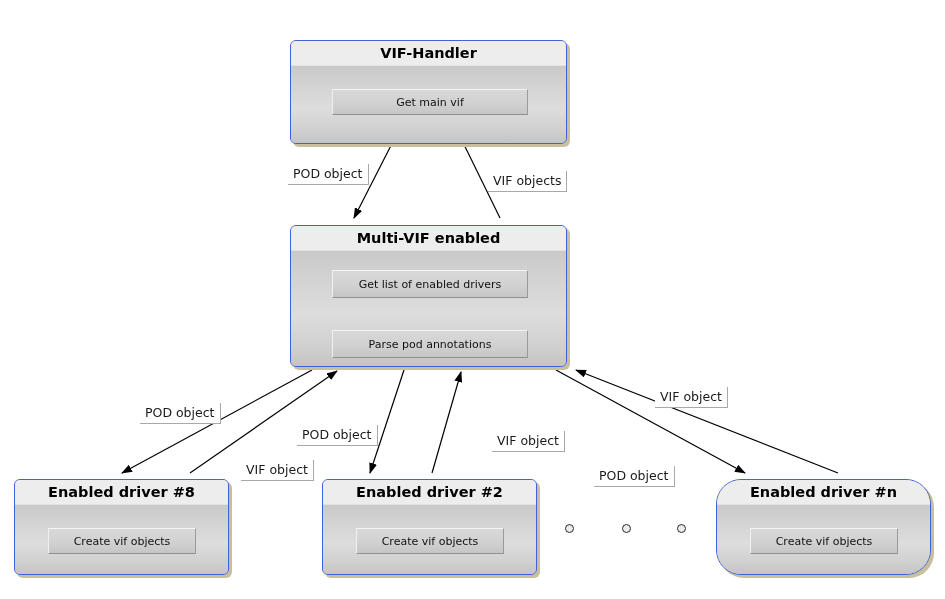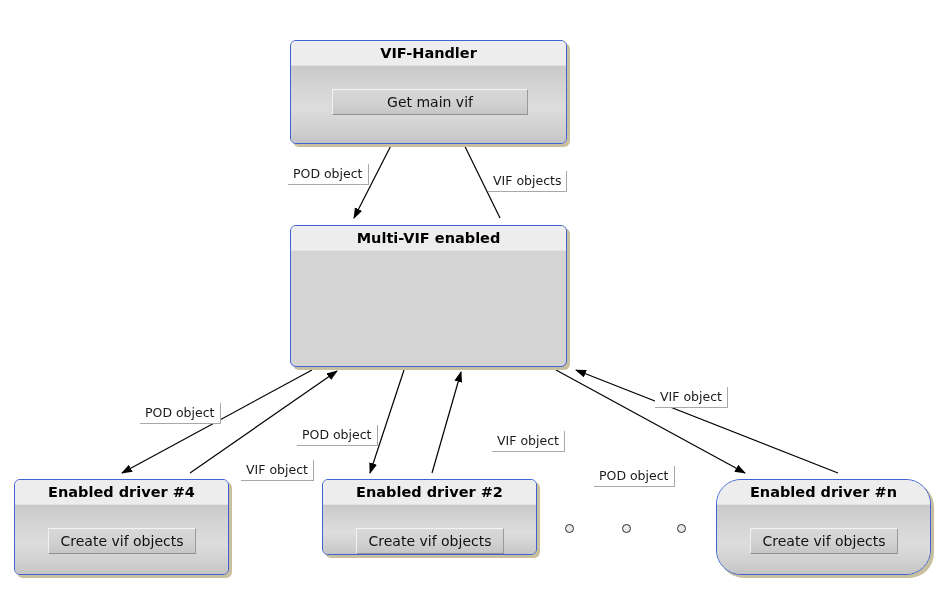--- a/index.html
+++ b/index.html
@@ -51,38 +51,38 @@
   }
   .node-body {
     position: relative;
     background: linear-gradient(to bottom, #c9c9c9 0%, #d2d2d2 22%, #dddddd 55%, #cfcfcf 85%, #c4c4c4 100%);
     height: calc(100% - 25px);
   }
   .op {
     position: absolute;
     box-sizing: border-box;
     text-align: center;
-    font-size: 14px;
+    font-size: 11px;
     color: #111111;
     background: linear-gradient(to bottom, #d8d8d8 0%, #d2d2d2 50%, #c6c6c6 100%);
     border-top: 1px solid #f4f4f4;
     border-left: 1px solid #f0f0f0;
     border-right: 1px solid #9a9a9a;
     border-bottom: 1px solid #8f8f8f;
     display: flex;
     align-items: center;
     justify-content: center;
     white-space: nowrap;
   }
 
   
   #node-vif-handler   { left: 290px; top: 13px;  width: 277px; height: 104px; margin-top: 27px; }
   #node-multi-vif     { left: 290px; top: 225px; width: 277px; height: 142px; }
   #node-driver-1      { left: 14px;  top: 479px; width: 215px; height: 96px;  }
-  #node-driver-2      { left: 322px; top: 479px; width: 215px; height: 76px;  }
+  #node-driver-2      { left: 322px; top: 479px; width: 215px; height: 96px;  }
   #node-driver-n      { left: 716px; top: 479px; width: 215px; height: 96px; border-radius: 25px;  }
 
   #op-get-main-vif            { left: 41px; top: 23px; width: 196px; height: 26px; }
   #op-get-list-enabled        { left: 41px; top: 19px; width: 196px; height: 28px; }
   #op-parse-pod-annotations   { left: 41px; top: 79px; width: 196px; height: 28px; }
   .op-create-vif              { left: 33px; top: 23px; width: 148px; height: 26px; }
 
   
   .edge-label {
     position: absolute;
@@ -139,24 +139,28 @@
 
   <div class="node" id="node-vif-handler">
     <div class="node-title">VIF-Handler</div>
     <div class="node-body">
       <div class="op" id="op-get-main-vif">Get main vif</div>
     </div>
   </div>
 
   <div class="node" id="node-multi-vif">
     <div class="node-title">Multi-VIF enabled</div>
+    <div class="node-body">
+      <div class="op" id="op-get-list-enabled">Get list of enabled drivers</div>
+      <div class="op" id="op-parse-pod-annotations">Parse pod annotations</div>
+    </div>
   </div>
 
   <div class="node" id="node-driver-1">
-    <div class="node-title">Enabled driver #4</div>
+    <div class="node-title">Enabled driver #8</div>
     <div class="node-body">
       <div class="op op-create-vif">Create vif objects</div>
     </div>
   </div>
 
   <div class="node" id="node-driver-2">
     <div class="node-title">Enabled driver #2</div>
     <div class="node-body">
       <div class="op op-create-vif">Create vif objects</div>
     </div>

